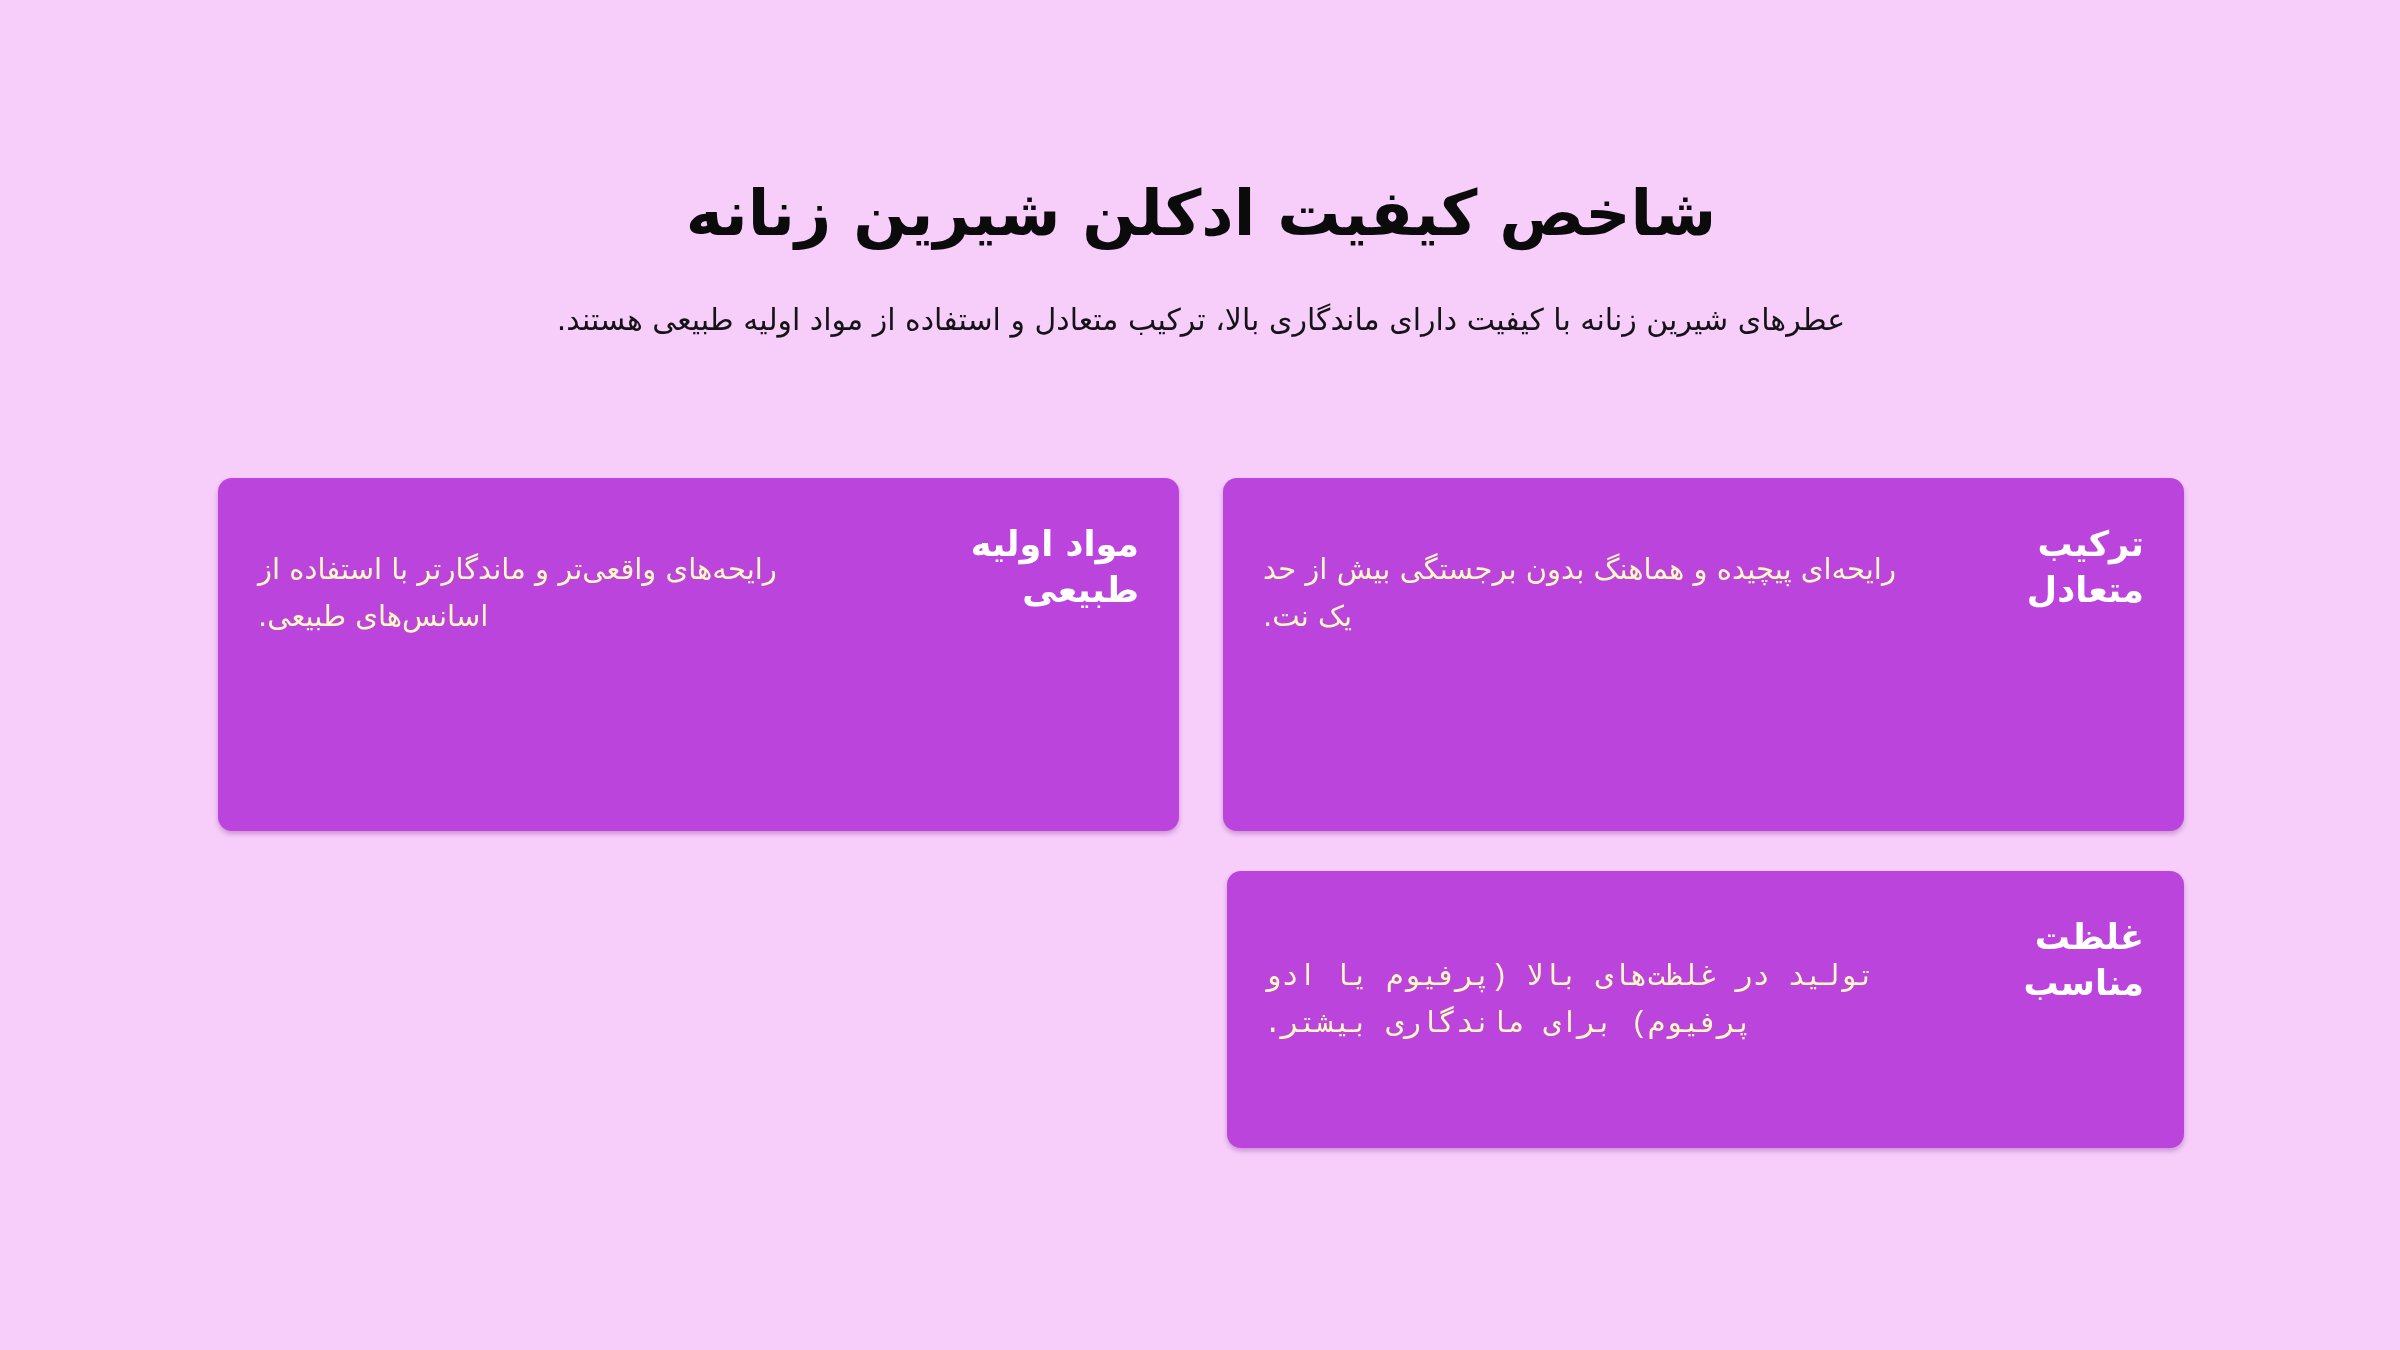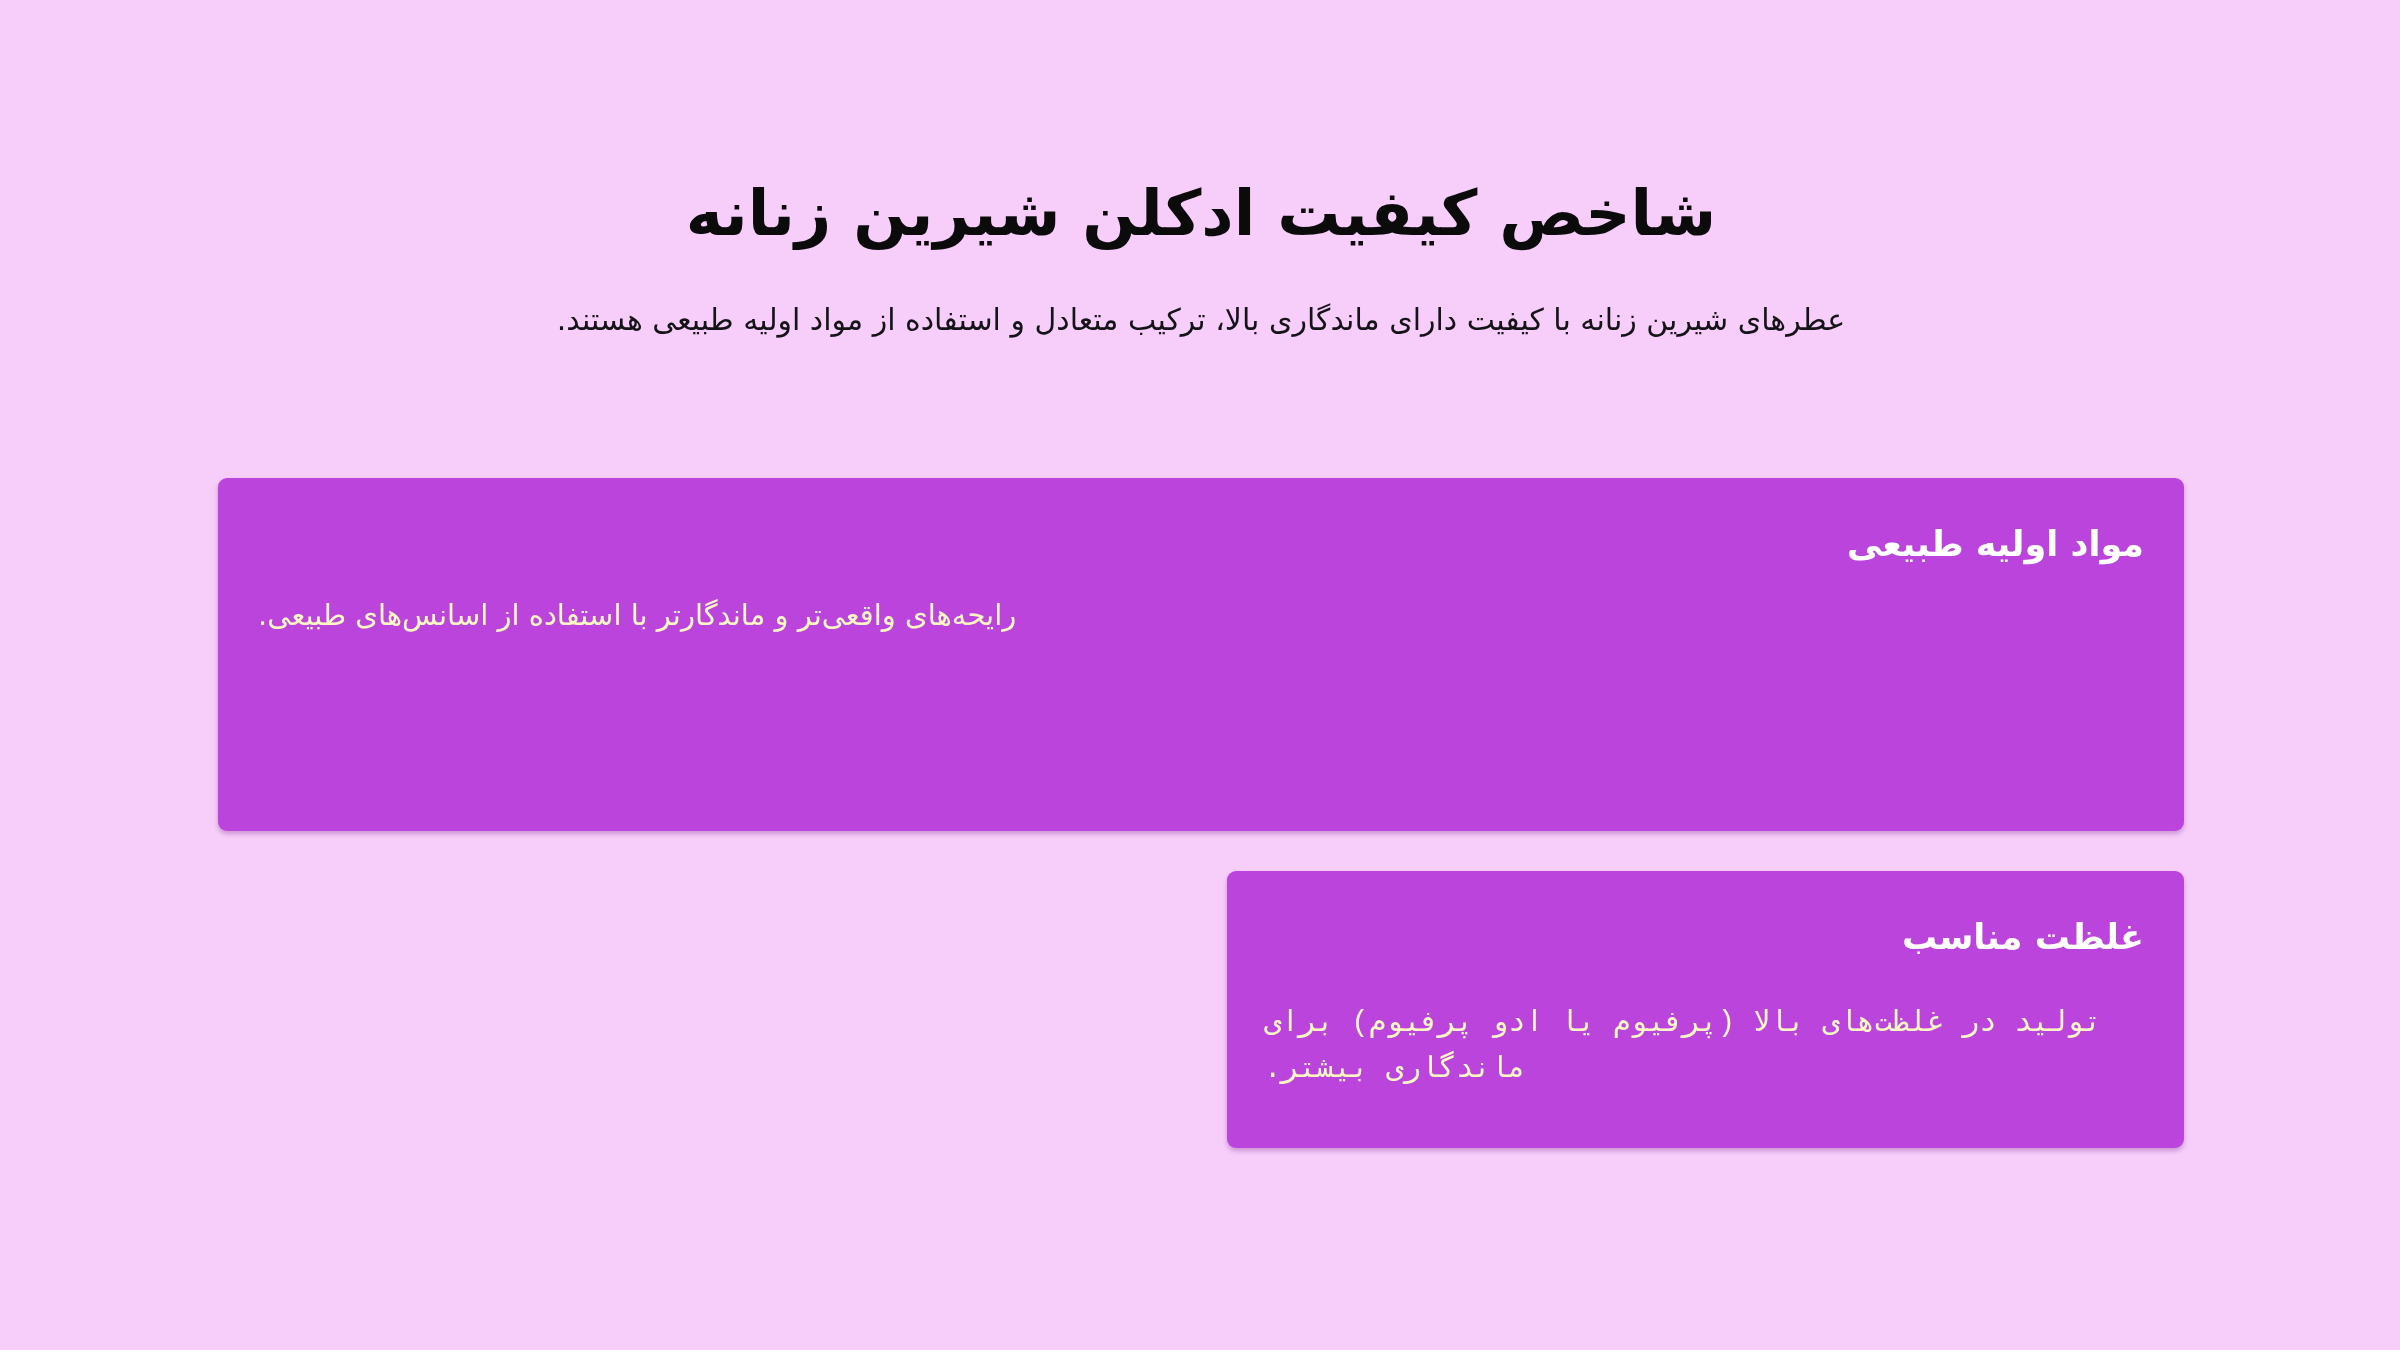--- a/index.html
+++ b/index.html
@@ -69,26 +69,26 @@
   }
 
   .row-top { height: 353px; }
   .row-bottom {
     height: 277px;
     margin-top: 40px;
   }
 
   .card {
     background: #bb44dd;
-    border-radius: 9px;
+    border-radius: 14px;
     box-shadow: 0 3px 5px rgba(118, 30, 140, 0.33);
     box-sizing: border-box;
     padding: 44px 40px 36px 40px;
     display: flex;
-    flex-direction: column;
+    flex-direction: row;
     color: #ffffff;
     overflow: hidden;
   }
 
   
   .row-top .card { flex: 1 1 0; }
 
   
   .row-bottom .card-wide   { flex: 0 0 965px; }
   .row-bottom .card-narrow { flex: 0 0 957px; padding-left: 37px; }
@@ -123,20 +123,24 @@
   <div class="header">
     <h1 class="page-title">شاخص کیفیت ادکلن شیرین زنانه</h1>
     <p class="page-subtitle">عطرهای شیرین زنانه با کیفیت دارای ماندگاری بالا، ترکیب متعادل و استفاده از مواد اولیه طبیعی هستند.</p>
   </div>
 
   <div class="cards">
 
     <div class="row row-top">
 
 
+      <div class="card">
+        <h2 class="card-title">ترکیب متعادل</h2>
+        <p class="card-body">رایحه‌ای پیچیده و هماهنگ بدون برجستگی بیش از حد یک نت.</p>
+      </div>
 
       <div class="card">
         <h2 class="card-title">مواد اولیه طبیعی</h2>
         <p class="card-body">رایحه‌های واقعی‌تر و ماندگارتر با استفاده از اسانس‌های طبیعی.</p>
       </div>
 
     </div>
 
     <div class="row row-bottom">
 

